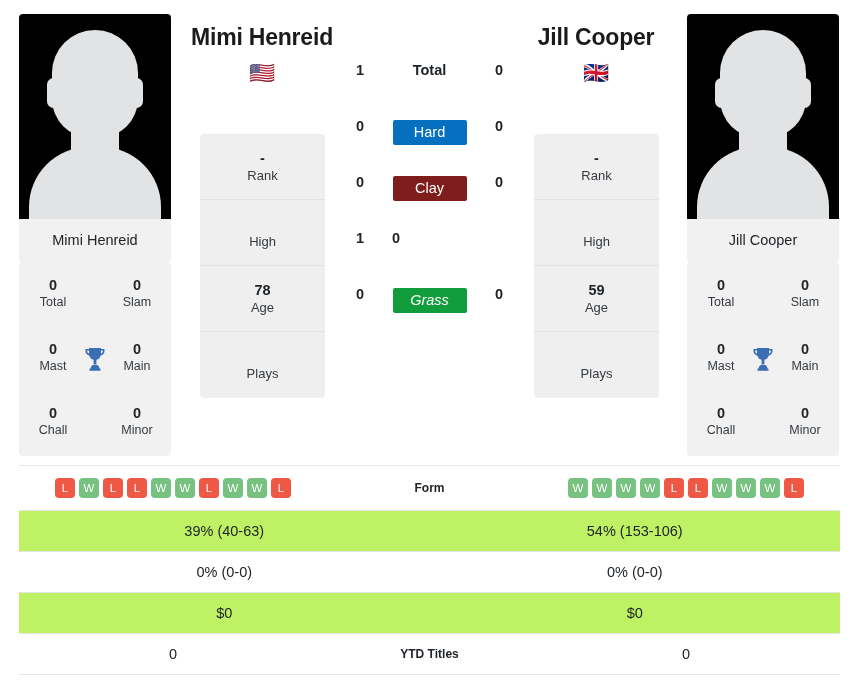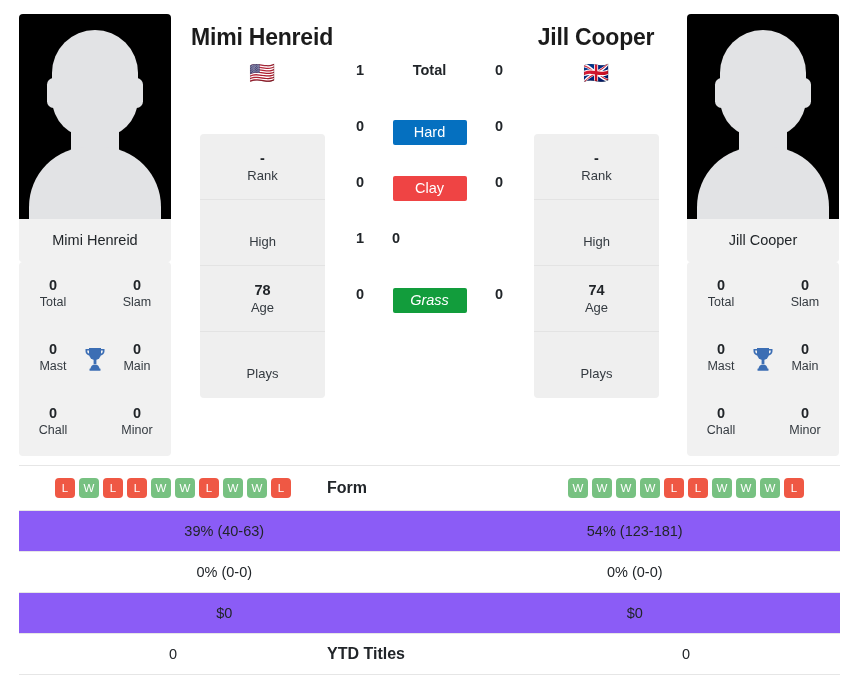--- a/index.html
+++ b/index.html
@@ -243,36 +243,36 @@
     left: 19px;
     width: 821px;
     border-top: 1px solid #e6e6e6;
   }
   .cmp-row {
     display: flex;
     align-items: center;
     height: 41px;
     border-bottom: 1px solid #e6e6e6;
   }
-  .cmp-row.shaded { background: #8b5cf6; }
+  .cmp-row.shaded { background: #bef264; }
   .cmp-row.tall   { height: 45px; }
   .cmp-cell-left, .cmp-cell-right {
     flex: 1;
     text-align: center;
     font-size: 14.5px;
     color: #212529;
     display: flex;
     align-items: center;
     justify-content: center;
     gap: 4px;
   }
   .cmp-cell-mid {
     width: 205px;
-    text-align: left;
-    font-size: 16px;
+    text-align: center;
+    font-size: 12px;
     font-weight: bold;
     color: #212529;
   }
   .form-badge {
     display: inline-block;
     width: 20px;
     height: 20px;
     line-height: 20px;
     text-align: center;
     font-size: 11.5px;
@@ -419,21 +419,21 @@
   <div class="info-card right">
     <div class="info-cell">
       <div class="val">-</div>
       <div class="lab">Rank</div>
     </div>
     <div class="info-cell">
       <div class="val"></div>
       <div class="lab">High</div>
     </div>
     <div class="info-cell">
-      <div class="val">74</div>
+      <div class="val">59</div>
       <div class="lab">Age</div>
     </div>
     <div class="info-cell">
       <div class="val"></div>
       <div class="lab">Plays</div>
     </div>
   </div>
 
   <div class="h2h">
     <div class="h2h-row">
@@ -448,21 +448,21 @@
       <div class="h2h-score">0</div>
       <div class="h2h-mid">
         <span class="surface-badge" style="background: rgb(5, 112, 192);">Hard</span>
       </div>
       <div class="h2h-score">0</div>
     </div>
 
     <div class="h2h-row">
       <div class="h2h-score">0</div>
       <div class="h2h-mid">
-        <span class="surface-badge" style="background: #ef4444;">Clay</span>
+        <span class="surface-badge" style="background: #7f1d1d;">Clay</span>
       </div>
       <div class="h2h-score">0</div>
     </div>
 
     <div class="h2h-row">
       <div class="h2h-score">1</div>
       <div class="h2h-score">0</div>
     </div>
 
     <div class="h2h-row">
@@ -500,21 +500,21 @@
         <span class="form-badge L">L</span>
         <span class="form-badge W">W</span>
         <span class="form-badge W">W</span>
         <span class="form-badge W">W</span>
         <span class="form-badge L">L</span>
       </div>
   </div>
 
   <div class="cmp-row shaded">
     <div class="cmp-cell-left">39% (40-63)</div>
-    <div class="cmp-cell-right">54% (123-181)</div>
+    <div class="cmp-cell-right">54% (153-106)</div>
   </div>
 
   <div class="cmp-row">
     <div class="cmp-cell-left">0% (0-0)</div>
     <div class="cmp-cell-right">0% (0-0)</div>
   </div>
 
   <div class="cmp-row shaded">
     <div class="cmp-cell-left">$0</div>
     <div class="cmp-cell-right">$0</div>

